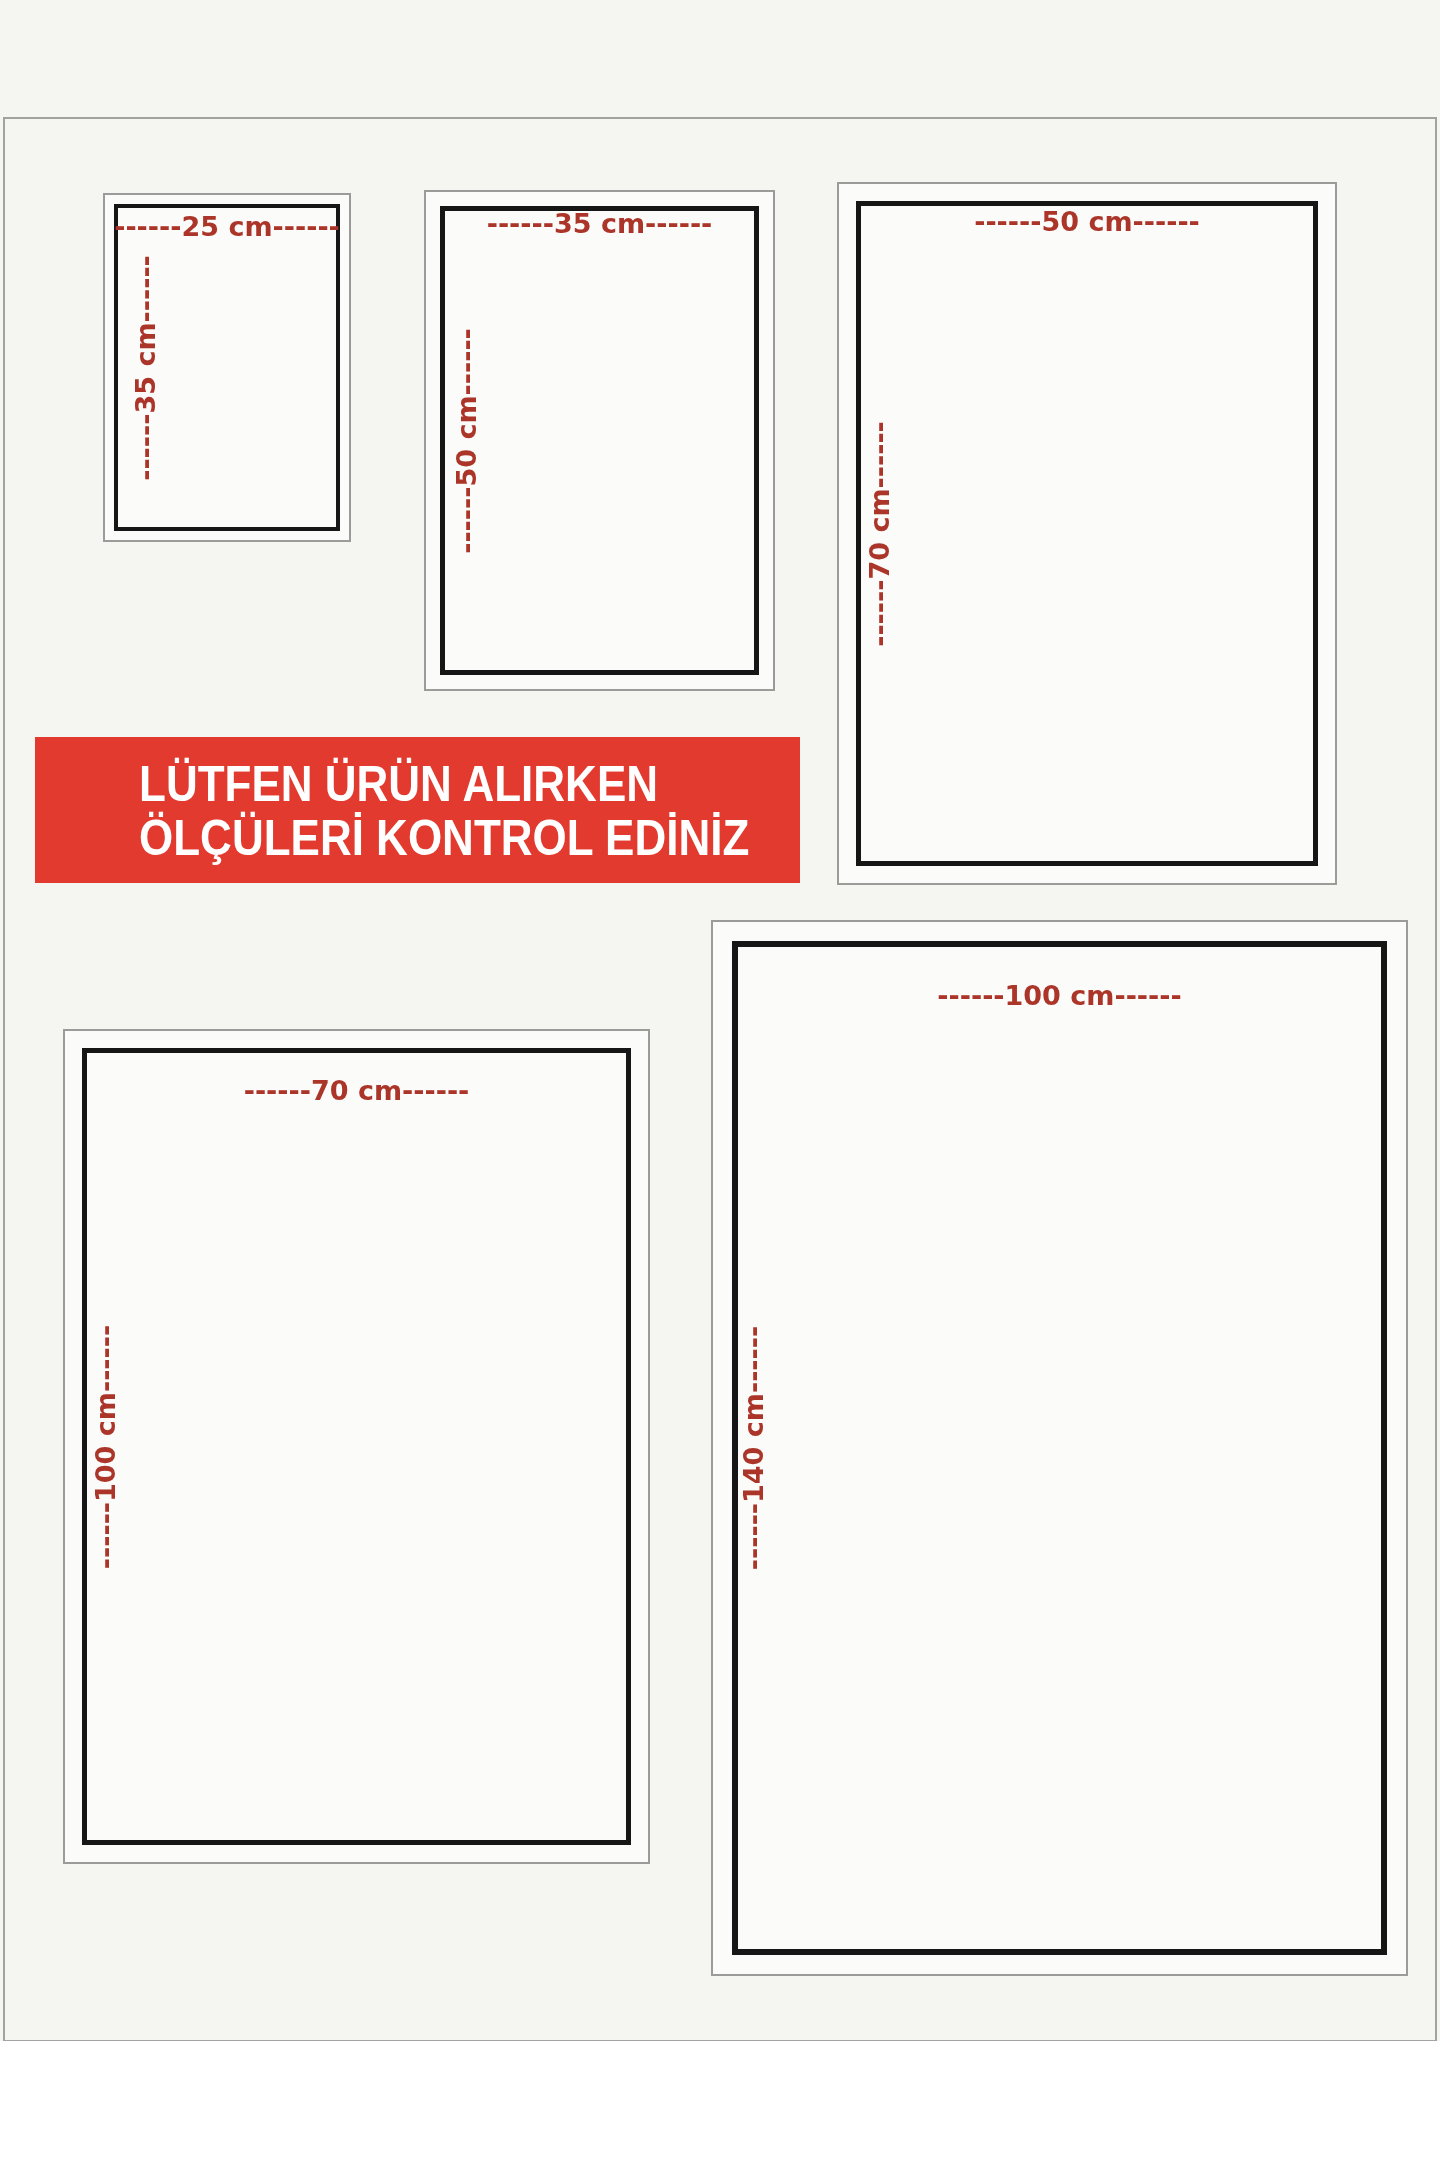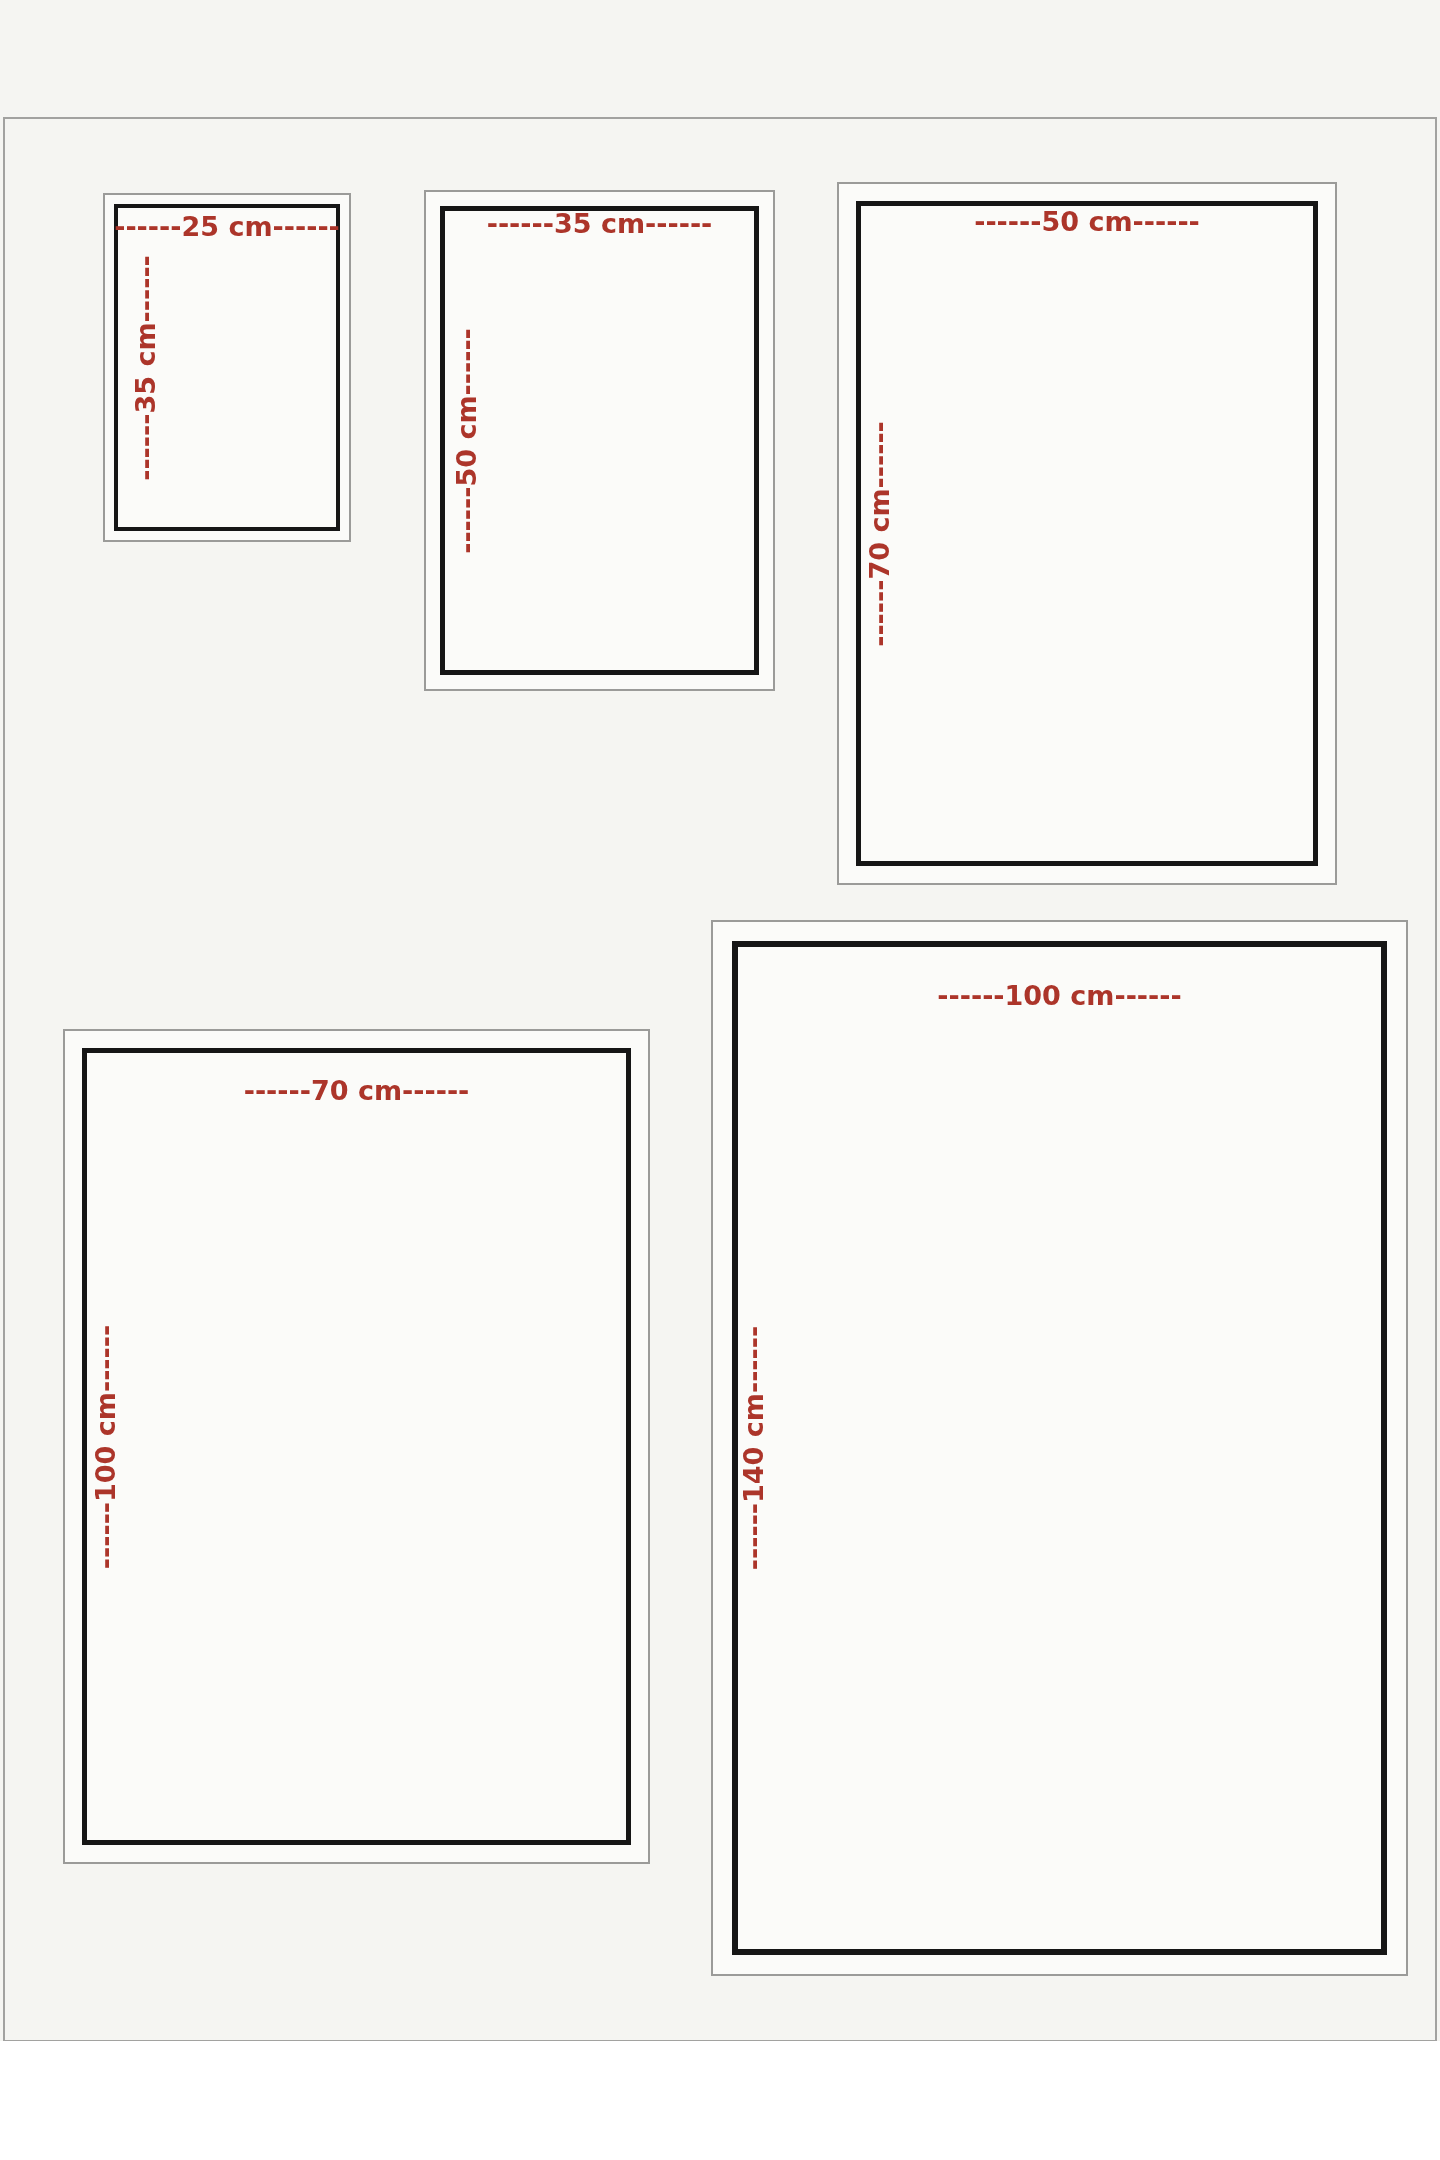--- a/index.html
+++ b/index.html
@@ -100,16 +100,20 @@
   </div>
 
   <div class="sbox b5">
     <div class="inner"></div>
     <div class="w-label">------100 cm------</div>
     <div class="h-anchor">
       <div class="h-label">------140 cm------</div>
     </div>
   </div>
 
+  <div class="banner">
+    <div class="line">LÜTFEN ÜRÜN ALIRKEN</div>
+    <div class="line">ÖLÇÜLERİ KONTROL EDİNİZ</div>
+  </div>
 
   <div class="bottom-strip"></div>
 
 </div>
 
 </body></html>

